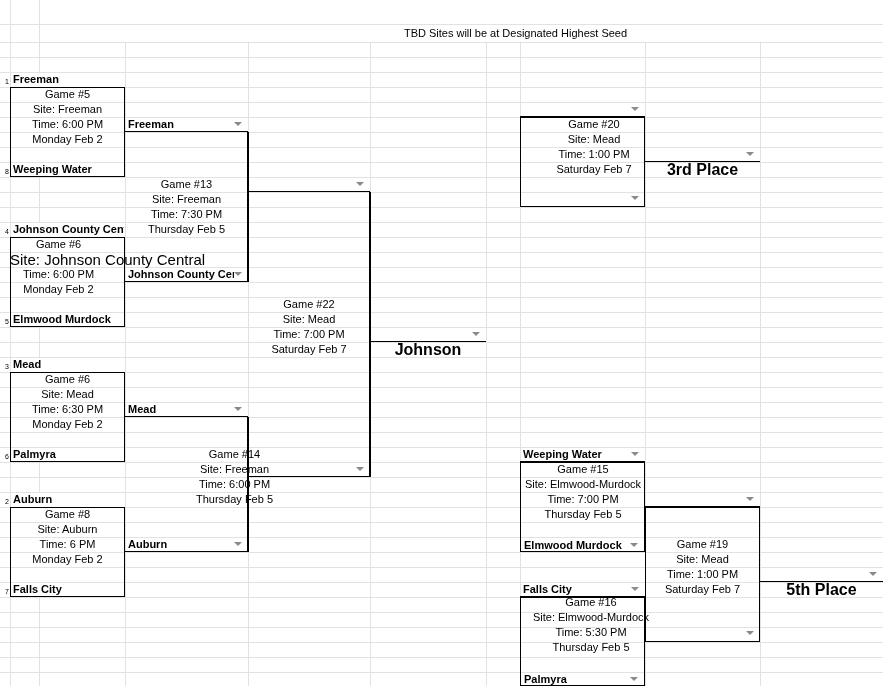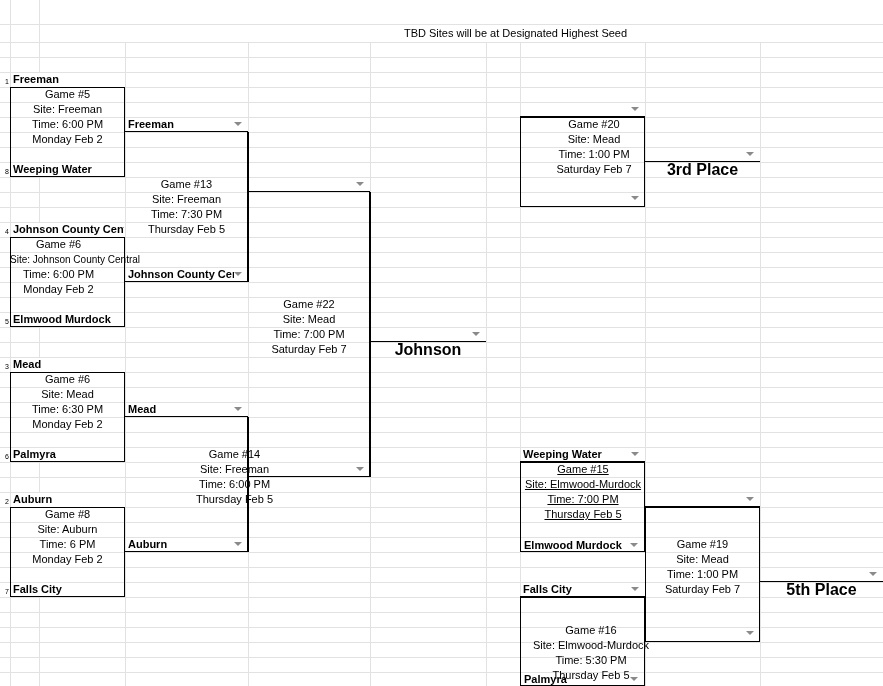--- a/index.html
+++ b/index.html
@@ -16,21 +16,21 @@
          display:flex;align-items:center;padding-right:6px;background:transparent;}
   .ucell .lbl{flex:1;overflow:hidden;white-space:nowrap;font-weight:bold;font-size:11px;padding-left:3px;}
   .teamrow{position:absolute;height:15px;display:flex;align-items:center;padding-right:6px;box-sizing:border-box;}
   .teamrow .lbl{flex:1;overflow:hidden;white-space:nowrap;font-weight:bold;font-size:11px;padding-left:3px;}
   .arr{flex:none;width:0;height:0;border-left:4px solid transparent;border-right:4px solid transparent;
        border-top:4px solid #8a8a8a;}
   .arr-abs{position:absolute;width:0;height:0;border-left:4px solid transparent;border-right:4px solid transparent;
        border-top:4px solid #8a8a8a;}
   .gtext{position:absolute;font-size:11px;text-align:center;}
   .gtext div{height:15px;line-height:15px;white-space:nowrap;}
-  .gtext .small{font-size:10px;}
+  .gtext .small{font-size:15px;}
   .bteam{position:absolute;height:15px;line-height:15px;font-weight:bold;font-size:11px;
          white-space:nowrap;overflow:hidden;padding-left:2px;box-sizing:border-box;}
   .seed{position:absolute;width:9px;height:15px;font-size:7px;display:flex;align-items:flex-end;
         justify-content:flex-end;padding-bottom:2px;box-sizing:border-box;}
   .plabel{position:absolute;height:15px;line-height:15px;font-weight:bold;font-size:16px;text-align:center;}
   .title{position:absolute;left:170px;top:0;width:713px;height:24px;line-height:24px;
          font-weight:bold;font-size:17px;text-align:center;white-space:nowrap;}
   .subtitle{position:absolute;left:148px;top:24px;width:735px;height:18px;line-height:18px;
          font-size:11px;text-align:center;white-space:nowrap;}
 </style>
@@ -176,37 +176,37 @@
     <span class="lbl"></span>
     <span class="arr"></span>
   </div>
   <div class="plabel" style="left:645px;top:162px;width:115px;">3rd Place</div>
 
   <div class="ucell" style="left:520px;top:447px;width:125px;">
     <span class="lbl">Weeping Water</span>
     <span class="arr"></span>
   </div>
   <div class="box" style="left:520px;top:462px;width:125px;height:90px;"></div>
-  <div class="gtext" style="left:520px;top:462px;width:126px;text-decoration:underline;">
+  <div class="gtext" style="left:520px;top:462px;width:126px;">
     <div>Game #15</div>
     <div>Site: Elmwood-Murdock</div>
     <div>Time: 7:00 PM</div>
     <div>Thursday Feb 5</div>
   </div>
   <div class="teamrow" style="left:521px;top:537px;width:123px;">
     <span class="lbl">Elmwood Murdock</span>
     <span class="arr"></span>
   </div>
 
   <div class="ucell" style="left:520px;top:582px;width:125px;">
     <span class="lbl">Falls City</span>
     <span class="arr"></span>
   </div>
   <div class="box" style="left:520px;top:597px;width:125px;height:89px;"></div>
-  <div class="gtext" style="left:520px;top:623px;width:142px;">
+  <div class="gtext" style="left:520px;top:595px;width:142px;">
     <div>Game #16</div>
     <div>Site: Elmwood-Murdock</div>
     <div>Time: 5:30 PM</div>
     <div>Thursday Feb 5</div>
   </div>
   <div class="teamrow" style="left:521px;top:671px;width:123px;">
     <span class="lbl">Palmyra</span>
     <span class="arr"></span>
   </div>
 

